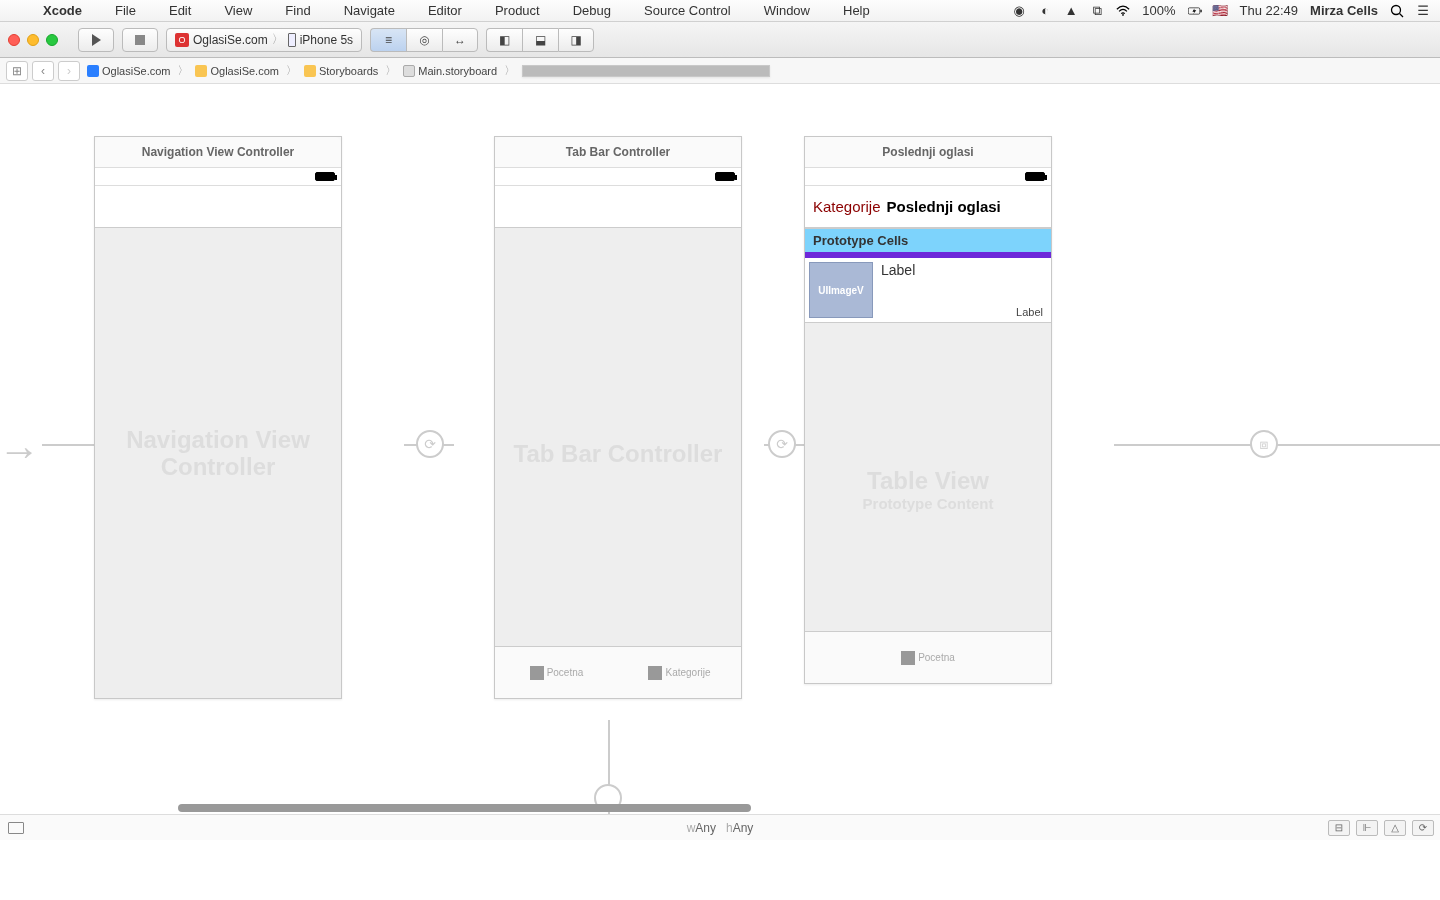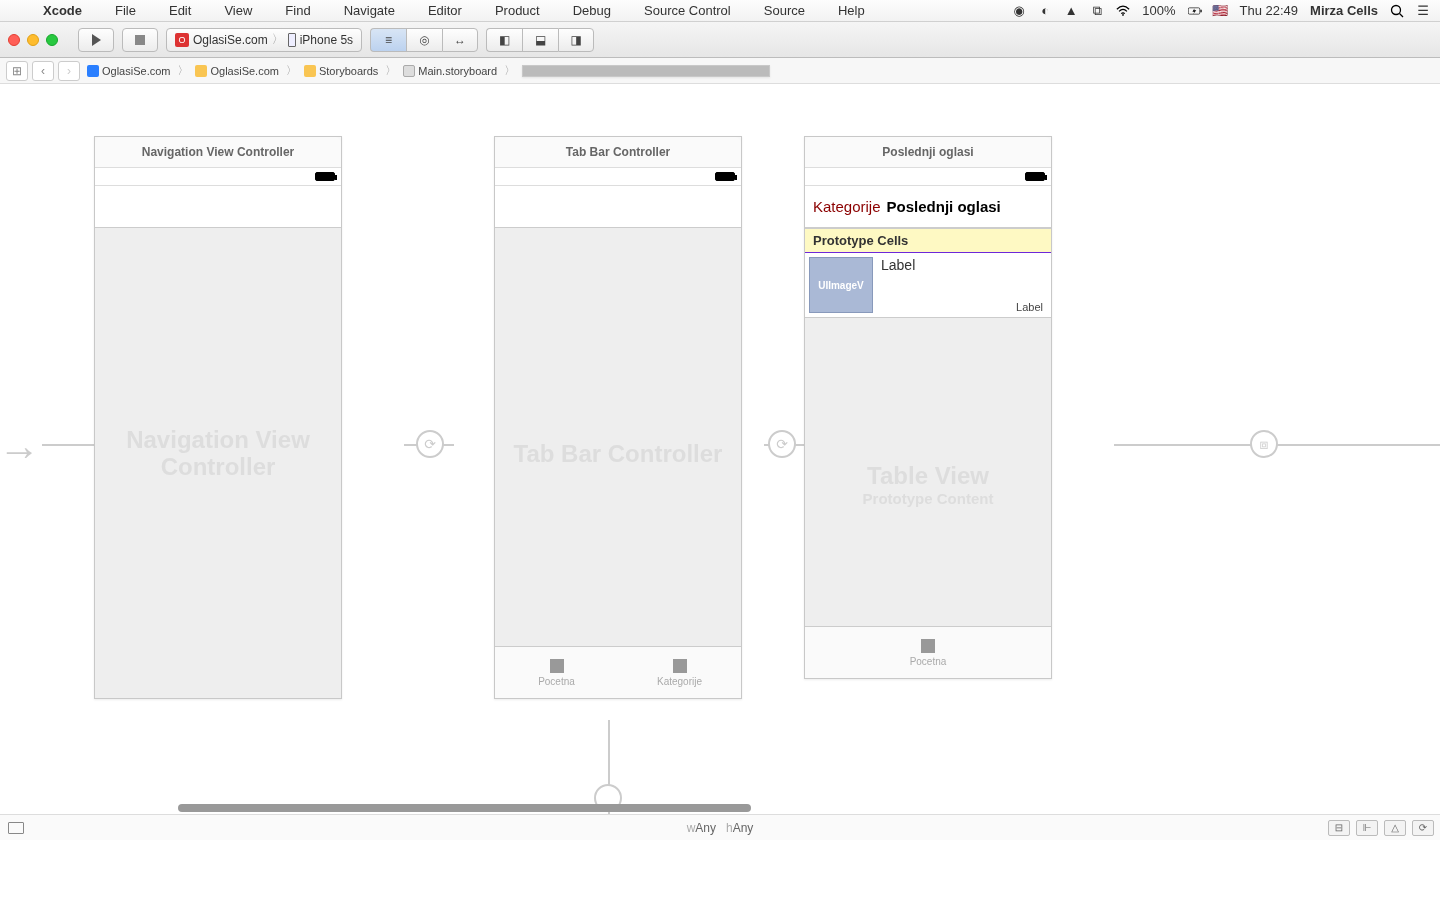--- a/index.html
+++ b/index.html
@@ -53,24 +53,24 @@
 .scene-title { text-align:center; font-size:12px; color:#666; font-weight:bold; padding:8px 0; border-bottom:1px solid #ddd; background:#fafafa; border-radius:6px 6px 0 0;}
 .scene-body { background:#eee; height: 530px; position:relative;}
 .status-bar { height:18px; background:#fff; border-bottom:1px solid #ddd; display:flex; align-items:center; justify-content:flex-end; padding:0 6px;}
 .battery { width:20px; height:9px; border:1px solid #000; border-radius:2px; position:relative; background:#000; }
 .battery:after { content:''; position:absolute; right:-3px; top:2px; width:2px; height:5px; background:#000;}
 .nav-bar { height:42px; background:#fff; border-bottom:1px solid #ccc; display:flex; align-items:center; padding:0 8px; gap:6px;}
 .nav-back { color:#8b0000; font-size:15px;}
 .nav-title { font-size:15px; font-weight:600; color:#000;}
 .placeholder-big { position:absolute; left:0; right:0; top:48%; transform:translateY(-50%); text-align:center; color:#ddd; font-weight:800; font-size:24px; line-height:1.15;}
 .tab-bar { position:absolute; bottom:0; left:0; right:0; height:52px; border-top:1px solid #ccc; background:#fafafa; display:flex;}
-.tab-item { flex:1; display:flex; flex-direction:column; align-items:center; justify-content:center; gap:3px; color:#aaa; font-size:10px;}
+.tab-item { flex:1; display:flex; flex-direction:row; align-items:center; justify-content:center; gap:3px; color:#aaa; font-size:10px;}
 .tab-item .sq { width:14px; height:14px; background:#999;}
 
-.proto-head { background:#fef9c3; border-top:1px solid #ccc; border-bottom:1px solid #6d28d9; padding:4px 8px; font-weight:bold; font-size:13px;}
+.proto-head { background:#7dd3fc; border-top:1px solid #ccc; border-bottom:6px solid #6d28d9; padding:4px 8px; font-weight:bold; font-size:13px;}
 .cell { display:flex; background:#fff; border-bottom:1px solid #ccc; padding:4px; align-items:flex-start;}
 .cell-img { width:64px; height:56px; background:#aab9d6; color:#fff; font-size:10px; font-weight:bold; display:flex; align-items:center; justify-content:center; border:1px solid #8899bb;}
 .cell-labels { flex:1; padding-left:8px; position:relative; height:56px;}
 .cell-labels .l1 { font-size:14px;}
 .cell-labels .l2 { position:absolute; right:4px; bottom:0; font-size:11px; color:#444;}
 .table-ph { position:absolute; left:0; right:0; top:40%; text-align:center;}
 .table-ph .t1 { color:#ddd; font-weight:800; font-size:24px;}
 .table-ph .t2 { color:#ddd; font-weight:700; font-size:15px;}
 
 .segue { position:absolute; width:28px; height:28px; border:2px solid #ccc; border-radius:50%; background:#fff; display:flex; align-items:center; justify-content:center; color:#ccc; font-size:14px;}
@@ -98,21 +98,21 @@
     <span class="app">Xcode</span>
     <span>File</span>
     <span>Edit</span>
     <span>View</span>
     <span>Find</span>
     <span>Navigate</span>
     <span>Editor</span>
     <span>Product</span>
     <span>Debug</span>
     <span>Source Control</span>
-    <span>Source</span>
+    <span>Window</span>
     <span>Help</span>
   </div>
   <div class="right">
     <span class="menu-icon">◉</span>
     <span class="menu-icon">◐</span>
     <span class="menu-icon">▲</span>
     <span class="menu-icon">⧉</span>
     <span class="menu-icon">
       <svg width="16" height="12" viewBox="0 0 16 12">
           <path d="M1 4 Q8 -3 15 4 M3.5 6.5 Q8 2 12.5 6.5 M6 9 Q8 7 10 9" stroke="#000" stroke-width="1.4" fill="none"></path>

